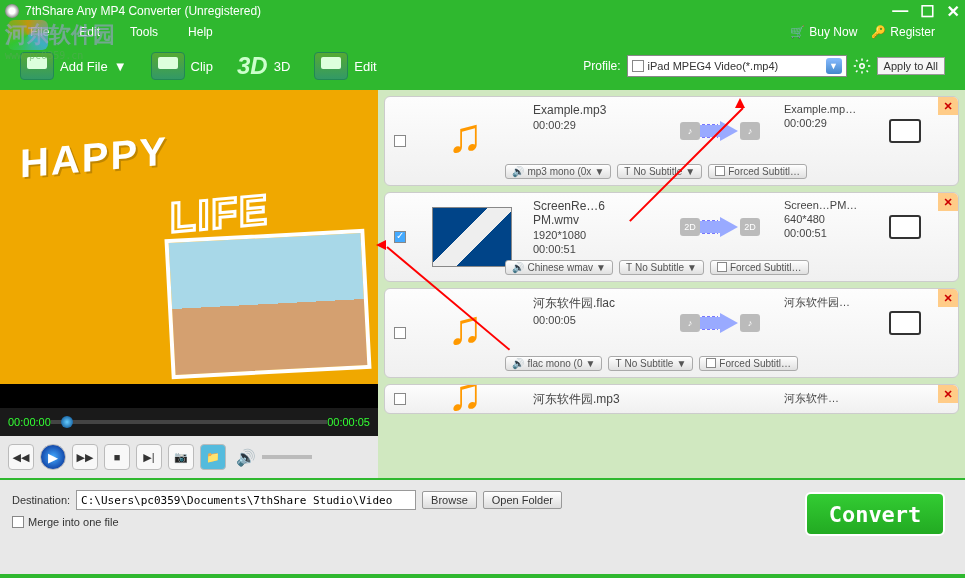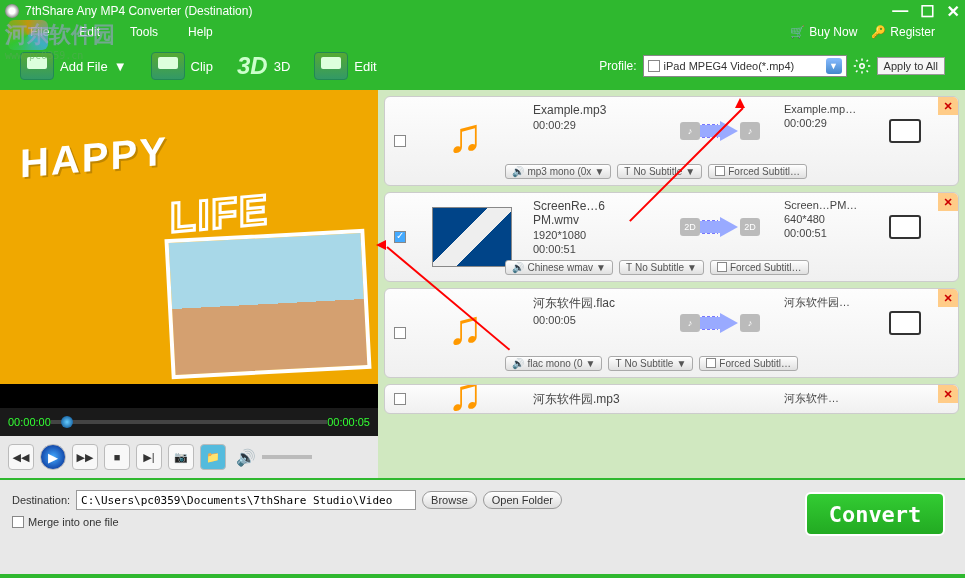--- a/index.html
+++ b/index.html
@@ -15,21 +15,21 @@
 .menubar-right { margin-left: auto; display: flex; gap: 14px; align-items: center; }
 .menubar-right .item { display: flex; align-items: center; gap: 4px; }
 
 .toolbar { height: 48px; display: flex; align-items: center; padding: 0 20px; gap: 24px; }
 .tool-btn { display: flex; align-items: center; gap: 6px; color: white; font-size: 13px; cursor: pointer; }
 .tool-icon { width: 34px; height: 28px; background: linear-gradient(#5a3, #396); border: 1px solid #285; border-radius: 4px; position: relative; }
 .tool-icon::before { content: ""; position: absolute; inset: 4px 6px 10px 6px; background: #dfd; border-radius: 2px; }
 .t3d { font-size: 24px; font-style: italic; font-weight: bold; color: #cfc; }
 .t3d-small { font-size: 13px; color: white; }
 .toolbar-right { margin-left: auto; display: flex; align-items: center; gap: 6px; color: white; font-size: 12px; }
-.profile-select { width: 204px; height: 22px; background: white; border: 1px solid #888; display: flex; align-items: center; padding: 0 4px; color: #333; font-family: monospace; font-size: 11px; }
+.profile-select { width: 220px; height: 22px; background: white; border: 1px solid #888; display: flex; align-items: center; padding: 0 4px; color: #333; font-family: monospace; font-size: 11px; }
 .profile-select .sq { width: 12px; height: 12px; border: 1px solid #888; margin-right: 4px; }
 .profile-select .dd { margin-left: auto; width: 16px; height: 16px; background: linear-gradient(#8bf, #48c); border-radius: 3px; display: flex; align-items: center; justify-content: center; color: #fff; font-size: 9px; }
 .gear { width: 18px; height: 18px; }
 .apply-btn { background: #f6f6f6; border: 1px solid #999; padding: 2px 6px; font-size: 11px; color: #333; cursor: pointer; }
 
 .main { display: flex; height: 388px; }
 .left { width: 378px; background: #000; display: flex; flex-direction: column; }
 .preview-label { background: #2fb82f; color: white; font-size: 11px; padding: 2px 6px; height: 18px; }
 .preview-img { flex: 1; background: #f0a800; position: relative; overflow: hidden; }
 .happy { position: absolute; top: 45px; left: 20px; color: white; font-size: 40px; font-weight: 900; letter-spacing: 2px; transform: skewY(-5deg); text-shadow: 2px 2px 0 rgba(0,0,0,0.2); }
@@ -69,41 +69,41 @@
 .device { width: 32px; height: 24px; border: 2px solid #333; border-radius: 3px; background: white; }
 .close-col { width: 20px; display: flex; flex-direction: column; }
 .close-col .x { height: 18px; background: #fc8; color: #c00; display: flex; align-items: center; justify-content: center; font-size: 11px; font-weight: bold; cursor: pointer; border-radius: 0 5px 0 0; }
 .sub-row { position: absolute; left: 120px; right: 20px; bottom: 4px; height: 20px; display: flex; gap: 6px; align-items: center; }
 .sub-btn { background: linear-gradient(#fff, #e0e0e0); border: 1px solid #aaa; border-radius: 3px; padding: 1px 6px; font-size: 10px; color: #555; display: flex; align-items: center; gap: 3px; cursor: pointer; font-family: monospace; }
 .sub-chk { width: 10px; height: 10px; border: 1px solid #888; background: white; display: inline-block; }
 
 .bottom { height: 96px; background: #e8e8e8; border-top: 2px solid #2fb82f; padding: 10px 12px; display: flex; flex-direction: column; gap: 6px; position: relative; }
 .dest-row { display: flex; align-items: center; gap: 6px; font-size: 11px; color: #333; }
 .dest-input { width: 340px; height: 20px; border: 1px solid #999; background: white; padding: 0 4px; font-size: 11px; font-family: monospace; }
-.small-btn { background: linear-gradient(#fff, #ddd); border: 1px solid #999; border-radius: 9px; padding: 2px 8px; font-size: 11px; cursor: pointer; }
+.small-btn { background: linear-gradient(#fff, #ddd); border: 1px solid #999; border-radius: 2px; padding: 2px 8px; font-size: 11px; cursor: pointer; }
 .merge-row { display: flex; align-items: center; gap: 4px; font-size: 11px; color: #333; }
 .convert-btn { position: absolute; right: 20px; top: 12px; width: 140px; height: 44px; background: linear-gradient(#3c3, #2a2); border: 2px solid #fff; border-radius: 6px; color: white; font-size: 22px; font-weight: bold; display: flex; align-items: center; justify-content: center; cursor: pointer; font-family: monospace; }
 
 .watermark { position: absolute; top: 20px; left: 5px; opacity: 0.6; pointer-events: none; }
 .watermark .wm1 { font-size: 22px; color: #a0a0d0; font-weight: bold; }
 .watermark .wm2 { font-size: 10px; color: #5a5; font-family: monospace; }
 .wm-logo { position: absolute; top: 20px; left: 8px; width: 40px; height: 30px; background: conic-gradient(#f80, #4af, #3c3, #f80); border-radius: 6px; opacity: 0.7; pointer-events: none; }
 
 .red-arrow { position: absolute; width: 0; height: 0; pointer-events: none; }
 .ra1 { top: 98px; left: 735px; border-bottom: 10px solid #f00; border-left: 5px solid transparent; border-right: 5px solid transparent; }
 .ra1::after { content: ""; position: absolute; top: 10px; left: 2px; width: 2px; height: 160px; background: #f00; transform: rotate(45deg); transform-origin: top; }
 .ra2 { top: 240px; left: 376px; border-right: 10px solid #f00; border-top: 5px solid transparent; border-bottom: 5px solid transparent; }
 .ra2::after { content: ""; position: absolute; top: 2px; left: 10px; width: 2px; height: 160px; background: #f00; transform: rotate(-50deg); transform-origin: top; }
 </style>
 </head>
 <body>
 
 <div class="titlebar">
   <div class="icon"></div>
-  <span>7thShare Any MP4 Converter (Destination)</span>
+  <span>7thShare Any MP4 Converter (Unregistered)</span>
   <div class="titlebar-right">
     <span class="tb-btn">—</span>
     <span class="tb-btn">☐</span>
     <span class="tb-btn">✕</span>
   </div>
 </div>
 
 <div class="menubar">
   <span>File</span>
   <span>Edit</span>

